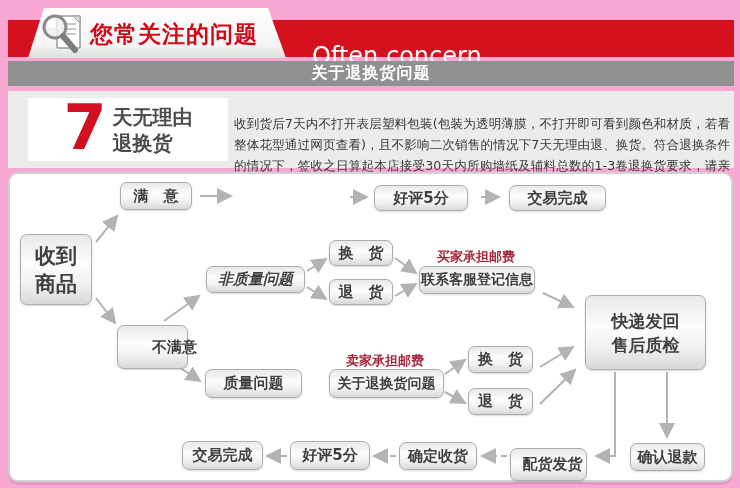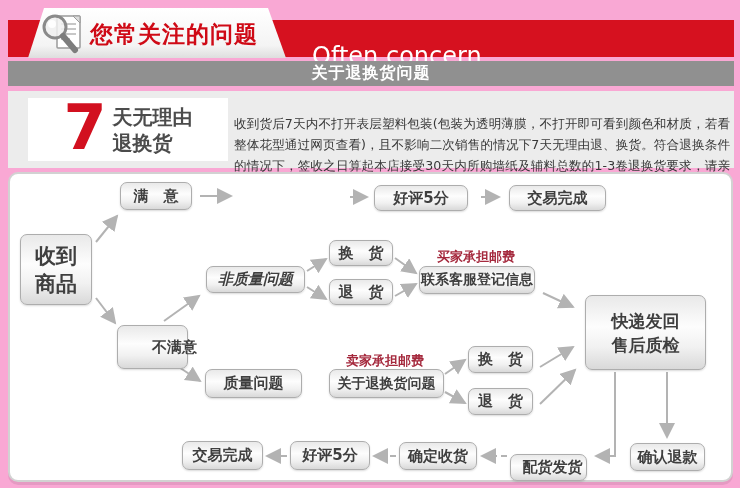--- a/index.html
+++ b/index.html
@@ -139,17 +139,17 @@
     <div class="node" style="left:458px;top:214px;width:65px;height:27px;">退　货</div>
 
     <div class="node qc" style="left:575px;top:121px;width:121px;height:75px;">
       <span>快递发回</span>
       <span>售后质检</span>
     </div>
 
     <div class="node" style="left:172px;top:267px;width:81px;height:29px;">交易完成</div>
     <div class="node" style="left:280px;top:267px;width:80px;height:29px;">好评5分</div>
     <div class="node" style="left:389px;top:268px;width:78px;height:28px;">确定收货</div>
-    <div class="node" style="left:500px;top:280px;width:77px;height:27px;padding-left:8px;">配货发货</div>
+    <div class="node" style="left:500px;top:274px;width:77px;height:33px;padding-left:8px;">配货发货</div>
     <div class="node" style="left:620px;top:269px;width:75px;height:28px;">确认退款</div>
   </div>
 
 </div>
 
 </body></html>

